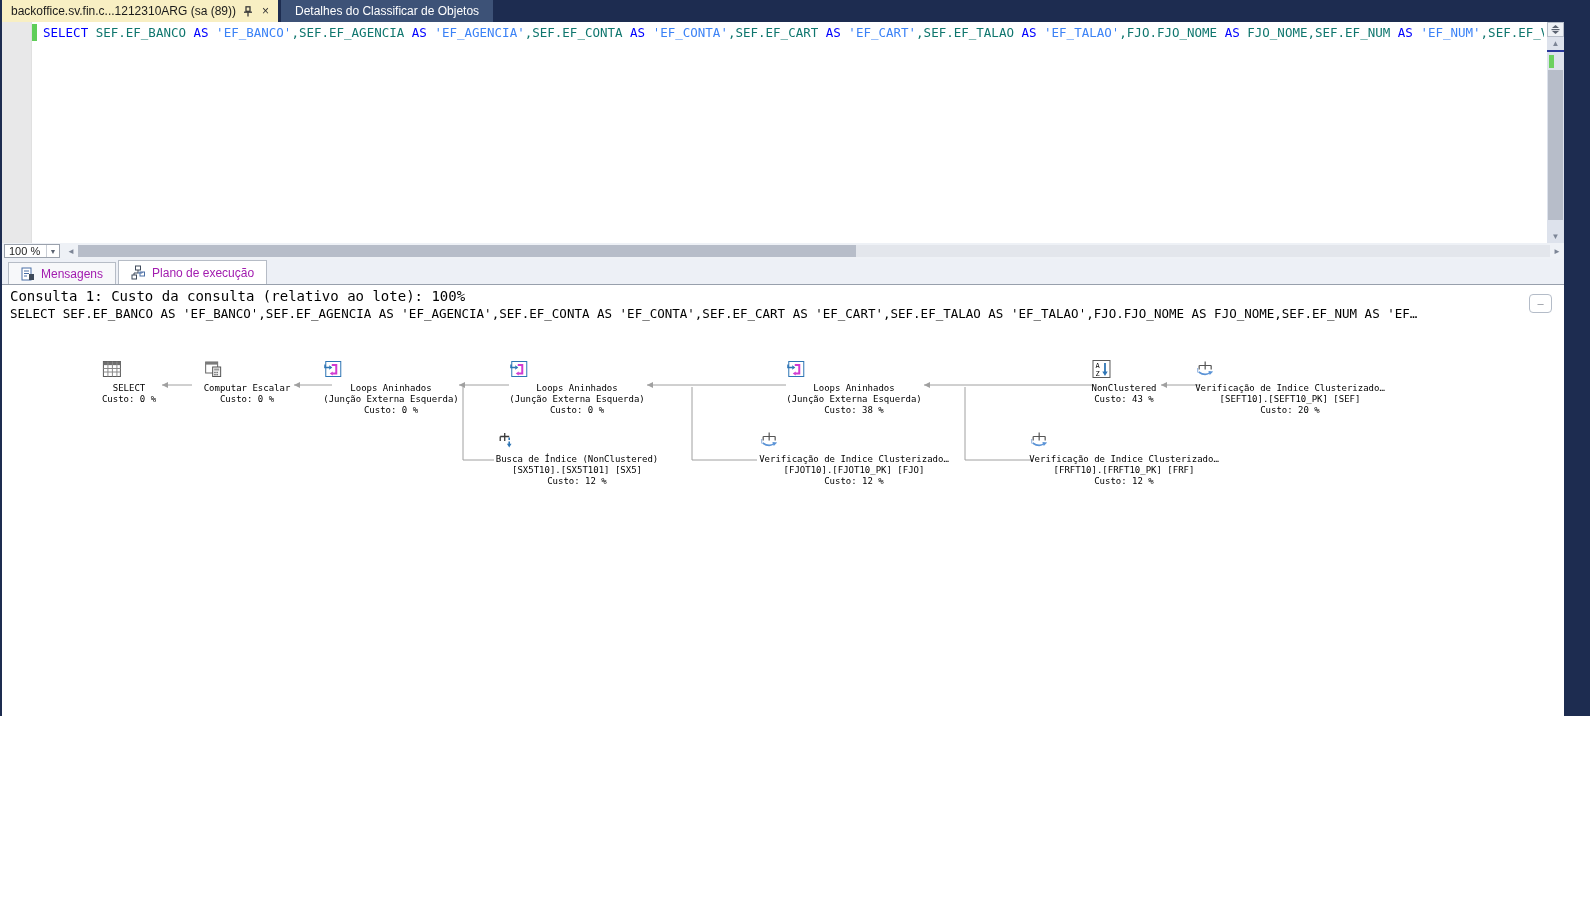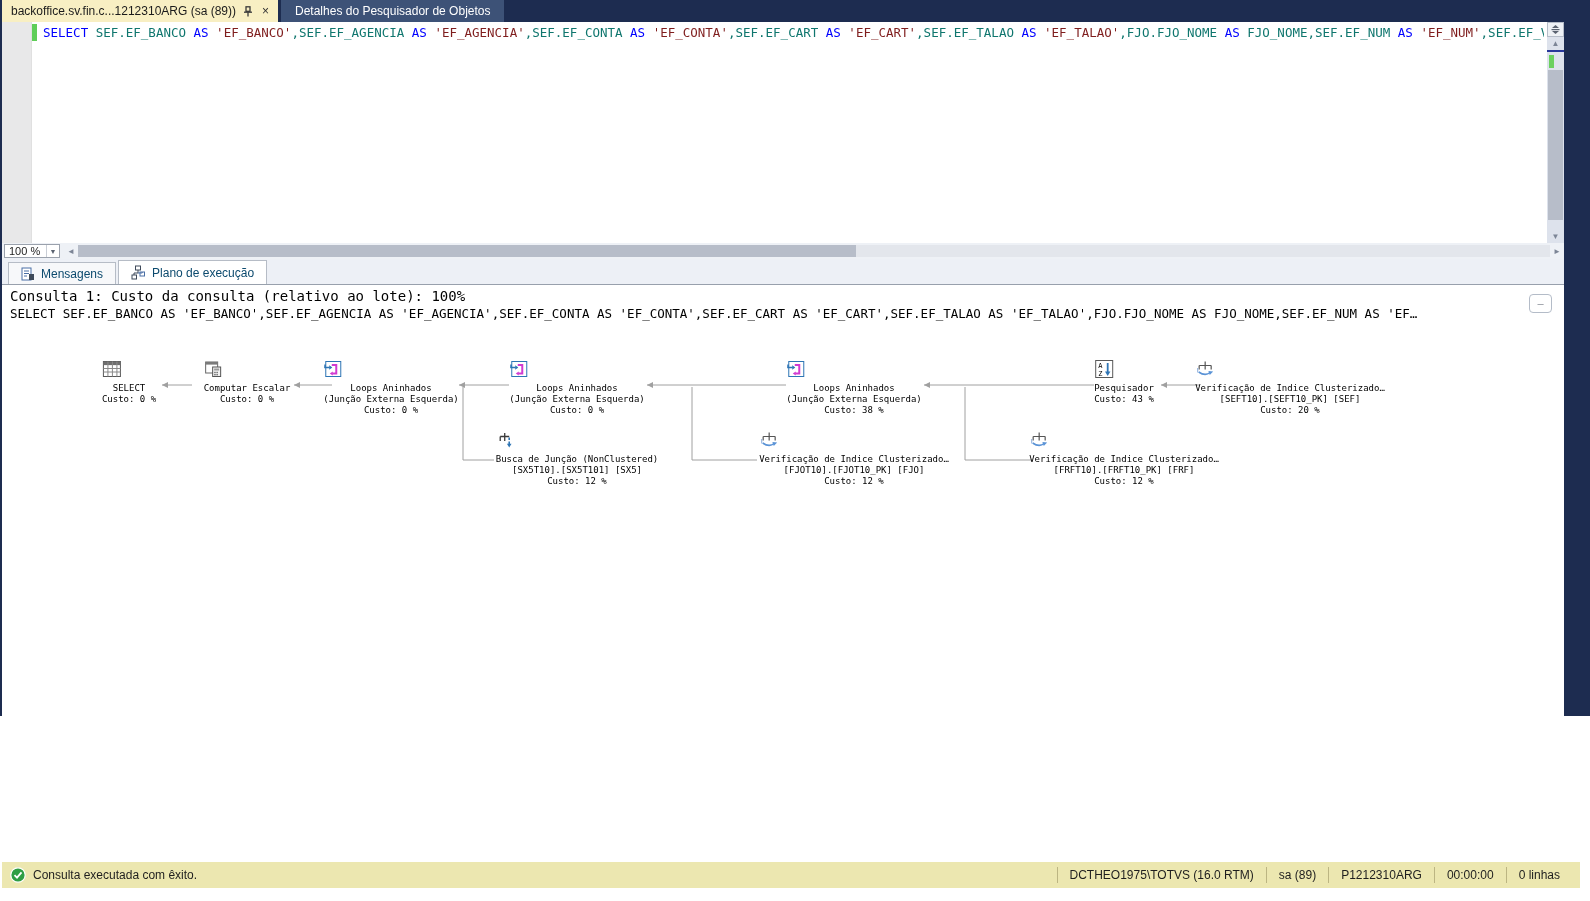--- a/index.html
+++ b/index.html
@@ -13,21 +13,21 @@
   .doc-tab.active { background:#f8efc3; color:#1b1b1b; padding:0 7px 0 9px; gap:7px; }
   .doc-tab.inactive { background:#3d5277; color:#ffffff; margin-left:3px; padding:0 14px; }
   .tab-ico { display:inline-flex; align-items:center; color:#444; }
   .tab-close { font-size:12px; color:#333; padding:0 2px; }
 
   
   .editor { position:absolute; left:2px; top:22px; right:26px; height:221px; background:#ffffff; overflow:hidden; }
   .gutter { position:absolute; left:0; top:0; width:30px; height:100%; background:#e8e8e9; border-right:1px solid #e0e0e0; }
   .change-bar { position:absolute; left:30px; top:2px; width:5px; height:17px; background:#5fce58; }
   .code-line { position:absolute; left:41px; top:3px; right:20px; font-family:"DejaVu Sans Mono","Liberation Mono",monospace; font-size:12.5px; line-height:16px; white-space:pre; overflow:hidden; }
-  .tk-k { color:#0000ff; } .tk-p { color:#0f766e; } .tk-s { color:#7f1d1d; }
+  .tk-k { color:#0000ff; } .tk-p { color:#0f766e; } .tk-s { color:#3b82f6; }
 
   
   .vscroll { position:absolute; right:0; top:0; width:17px; height:221px; background:#dde2ec; display:flex; flex-direction:column; }
   .vsplit { height:15px; background:#eef1f5; border:1px solid #b6bdc9; display:flex; align-items:center; justify-content:center; }
   .varr { height:13px; font-size:8px; color:#7c8596; display:flex; align-items:center; justify-content:center; }
   .vtrack { position:relative; flex:1; }
   .vmark-blue { position:absolute; left:0; right:0; top:0; height:2px; background:#28379b; }
   .vmark-green { position:absolute; left:2px; top:5px; width:5px; height:13px; background:#6bd05f; }
   .vthumb { position:absolute; left:1px; right:1px; top:20px; bottom:10px; background:#b7bdc9; }
 
@@ -35,21 +35,21 @@
   .editor-bottom { position:absolute; left:2px; top:243px; right:26px; height:16px; background:#eef1f6; }
   .zoom-combo { position:absolute; left:2px; top:1px; width:56px; height:14px; background:#ffffff; border:1px solid #9aa1ac; display:flex; align-items:flex-start; font-size:11px; color:#1e1e1e; padding-left:4px; }
   .zoom-caret { margin-left:auto; border-left:1px solid #c9ced6; width:13px; height:100%; display:flex; align-items:center; justify-content:center; font-size:7px; color:#5a6270; }
   .hsarrow { position:absolute; top:0; width:14px; height:16px; display:flex; align-items:center; justify-content:center; font-size:8px; color:#7c8596; }
   .hsarrow.left { left:62px; } .hsarrow.right { right:0; }
   .htrack { position:absolute; left:76px; right:14px; top:2px; bottom:2px; background:#e3e6ec; }
   .hthumb { position:absolute; left:0; top:0; bottom:0; width:778px; background:#b7bdc9; }
 
   
   .result-tabstrip { position:absolute; left:2px; top:259px; right:26px; height:25px; background:#edf0f6; display:flex; align-items:flex-end; padding-left:6px; gap:2px; }
-  .rtab { display:flex; align-items:center; gap:6px; height:22px; padding:0 12px; font-size:12px; color:#0c4a6e; background:#f7f8fa; border:1px solid #b6bcc6; border-bottom:none; position:relative; }
+  .rtab { display:flex; align-items:center; gap:6px; height:22px; padding:0 12px; font-size:12px; color:#a21caf; background:#f7f8fa; border:1px solid #b6bcc6; border-bottom:none; position:relative; }
   .rtab.active { background:#ffffff; height:24px; z-index:2;margin-top:46px; }
 
   
   .plan-pane { position:absolute; left:2px; top:284px; right:26px; height:577px; background:#ffffff; border-top:1px solid #98a0ac; overflow:hidden; }
   .ph1 { position:absolute; left:8px; top:3px; font-family:"DejaVu Sans Mono","Liberation Mono",monospace; font-size:14px; font-weight:normal; color:#000; white-space:pre; }
   .ph2 { position:absolute; left:8px; top:21px; right:44px; font-family:"DejaVu Sans Mono","Liberation Mono",monospace; font-size:12.5px; color:#000; white-space:pre; overflow:hidden; }
   .collapse-btn { position:absolute; right:12px; top:9px; width:23px; height:19px; border:1px solid #b4bcc8; border-radius:4px; background:#fff; color:#8a8f99; font-size:11px; line-height:16px; text-align:center; }
   .plan-canvas { position:absolute; left:0; top:0; width:100%; height:100%; }
   .plan-canvas svg { position:absolute; left:0; top:0; }
   .pnode { position:absolute; transform:translateX(-50%); text-align:center; font-family:"DejaVu Sans Mono","Liberation Mono",monospace; font-size:9px; line-height:11px; color:#000; white-space:nowrap; }
@@ -74,21 +74,21 @@
             <g stroke="#3a3a3a" stroke-width="1.3" fill="none">
               <rect x="3" y="0.8" width="4" height="4.5"></rect>
               <line x1="1" y1="6.2" x2="9" y2="6.2"></line>
               <line x1="5" y1="6.2" x2="5" y2="10.5"></line>
             </g>
           </svg>
       </span>
       <span class="tab-close">×</span>
     </div>
     <div class="doc-tab inactive">
-      <span>Detalhes do Pesquisador de Objetos</span>
+      <span>Detalhes do Classificar de Objetos</span>
     </div>
   </div>
 
   <div class="editor">
     <div class="gutter"></div>
     <div class="change-bar"></div>
     <div class="code-line"><span class="tk-k">SELECT</span><span class="tk-p"> SEF.EF_BANCO </span><span class="tk-k">AS</span><span class="tk-p"> </span><span class="tk-s">'EF_BANCO'</span><span class="tk-p">,SEF.EF_AGENCIA </span><span class="tk-k">AS</span><span class="tk-p"> </span><span class="tk-s">'EF_AGENCIA'</span><span class="tk-p">,SEF.EF_CONTA </span><span class="tk-k">AS</span><span class="tk-p"> </span><span class="tk-s">'EF_CONTA'</span><span class="tk-p">,SEF.EF_CART </span><span class="tk-k">AS</span><span class="tk-p"> </span><span class="tk-s">'EF_CART'</span><span class="tk-p">,SEF.EF_TALAO </span><span class="tk-k">AS</span><span class="tk-p"> </span><span class="tk-s">'EF_TALAO'</span><span class="tk-p">,FJO.FJO_NOME </span><span class="tk-k">AS</span><span class="tk-p"> FJO_NOME,SEF.EF_NUM </span><span class="tk-k">AS</span><span class="tk-p"> </span><span class="tk-s">'EF_NUM'</span><span class="tk-p">,SEF.EF_VALOR </span></div>
     <div class="vscroll">
       <div class="vsplit">
         <svg width="9" height="9" viewBox="0 0 9 9">
@@ -216,21 +216,21 @@
               <line x1="1" y1="8.5" x2="6.5" y2="8.5" stroke="#2e75b5" stroke-width="1.6"></line>
               <polygon points="6,6.3 6,10.7 9,8.5" fill="#2e75b5"></polygon>
               <line x1="1.8" y1="5.5" x2="1.8" y2="8.5" stroke="#2e75b5" stroke-width="1.6"></line>
             </svg></span><div>Loops Aninhados</div><div>(Junção Externa Esquerda)</div><div>Custo: 38 %</div></div>
         <div class="pnode" style="left: 1122px; top: 74px;"><span class="nicon"><svg width="20" height="20" viewBox="0 0 20 20">
               <rect x="1.5" y="1.5" width="17" height="17" fill="#fff" stroke="#595959"></rect>
               <text x="4" y="9" font-size="7" font-family="monospace" fill="#000">A</text>
               <text x="4" y="17" font-size="7" font-family="monospace" fill="#000">Z</text>
               <line x1="13.5" y1="4" x2="13.5" y2="13.5" stroke="#2e75b5" stroke-width="1.8"></line>
               <polygon points="10.8,12.5 16.2,12.5 13.5,17" fill="#2e75b5"></polygon>
-            </svg></span><div>Pesquisador</div><div>Custo: 43 %</div></div>
+            </svg></span><div>NonClustered</div><div>Custo: 43 %</div></div>
         <div class="pnode" style="left: 1288px; top: 74px;"><span class="nicon"><svg width="20" height="20" viewBox="0 0 20 20">
               <g stroke="#555" fill="none" stroke-width="1.2">
                 <line x1="10" y1="2.5" x2="10" y2="6.5"></line>
                 <line x1="4" y1="6.5" x2="16" y2="6.5"></line>
                 <line x1="4" y1="6.5" x2="4" y2="10.5"></line>
                 <line x1="10" y1="6.5" x2="10" y2="10.5"></line>
                 <line x1="16" y1="6.5" x2="16" y2="10.5"></line>
               </g>
               <path d="M3.5 13 Q10 17.5 15 13.5" fill="none" stroke="#5a93d6" stroke-width="1.6"></path>
               <polygon points="13.2,12 18,12.6 14.6,16" fill="#5a93d6"></polygon>
@@ -238,21 +238,21 @@
             </svg></span><div>Verificação de Indice Clusterizado…</div><div>[SEFT10].[SEFT10_PK] [SEF]</div><div>Custo: 20 %</div></div>
         <div class="pnode" style="left: 575px; top: 145px;"><span class="nicon"><svg width="20" height="20" viewBox="0 0 20 20">
               <g stroke="#3a3a3a" fill="none" stroke-width="1.3">
                 <line x1="9" y1="3" x2="9" y2="6.5"></line>
                 <line x1="4.5" y1="6.5" x2="13.5" y2="6.5"></line>
                 <line x1="4.5" y1="6.5" x2="4.5" y2="11"></line>
                 <line x1="9" y1="6.5" x2="9" y2="11"></line>
               </g>
               <line x1="13.5" y1="7.5" x2="13.5" y2="14.5" stroke="#2e75b5" stroke-width="1.6" stroke-dasharray="2.4 1.6"></line>
               <polygon points="11.2,13.8 15.8,13.8 13.5,17.5" fill="#2e75b5"></polygon>
-            </svg></span><div>Busca de Junção (NonClustered)</div><div>[SX5T10].[SX5T101] [SX5]</div><div>Custo: 12 %</div></div>
+            </svg></span><div>Busca de Índice (NonClustered)</div><div>[SX5T10].[SX5T101] [SX5]</div><div>Custo: 12 %</div></div>
         <div class="pnode" style="left: 852px; top: 145px;"><span class="nicon"><svg width="20" height="20" viewBox="0 0 20 20">
               <g stroke="#555" fill="none" stroke-width="1.2">
                 <line x1="10" y1="2.5" x2="10" y2="6.5"></line>
                 <line x1="4" y1="6.5" x2="16" y2="6.5"></line>
                 <line x1="4" y1="6.5" x2="4" y2="10.5"></line>
                 <line x1="10" y1="6.5" x2="10" y2="10.5"></line>
                 <line x1="16" y1="6.5" x2="16" y2="10.5"></line>
               </g>
               <path d="M3.5 13 Q10 17.5 15 13.5" fill="none" stroke="#5a93d6" stroke-width="1.6"></path>
               <polygon points="13.2,12 18,12.6 14.6,16" fill="#5a93d6"></polygon>
@@ -266,30 +266,14 @@
                 <line x1="10" y1="6.5" x2="10" y2="10.5"></line>
                 <line x1="16" y1="6.5" x2="16" y2="10.5"></line>
               </g>
               <path d="M3.5 13 Q10 17.5 15 13.5" fill="none" stroke="#5a93d6" stroke-width="1.6"></path>
               <polygon points="13.2,12 18,12.6 14.6,16" fill="#5a93d6"></polygon>
               <line x1="2.5" y1="9" x2="2.5" y2="13.5" stroke="#9bb9e0" stroke-width="1.2"></line>
             </svg></span><div>Verificação de Indice Clusterizado…</div><div>[FRFT10].[FRFT10_PK] [FRF]</div><div>Custo: 12 %</div></div>
       </div>
   </div>
 
-  <div class="statusbar">
-    <span class="ok-ico">
-      <svg width="16" height="16" viewBox="0 0 16 16">
-          <circle cx="8" cy="8" r="7.2" fill="#2f9e44" stroke="#ffffff" stroke-width="1.2"></circle>
-          <path d="M4.5 8.2 L7 10.6 L11.5 5.4" fill="none" stroke="#ffffff" stroke-width="1.8"></path>
-        </svg>
-    </span>
-    <span>Consulta executada com êxito.</span>
-    <div class="status-right">
-        <span class="sr-item">DCTHEO1975\TOTVS (16.0 RTM)</span>
-        <span class="sr-item">sa (89)</span>
-        <span class="sr-item">P1212310ARG</span>
-        <span class="sr-item">00:00:00</span>
-        <span class="sr-item">0 linhas</span>
-      </div>
-  </div>
 
 </div>
 
 </body></html>

